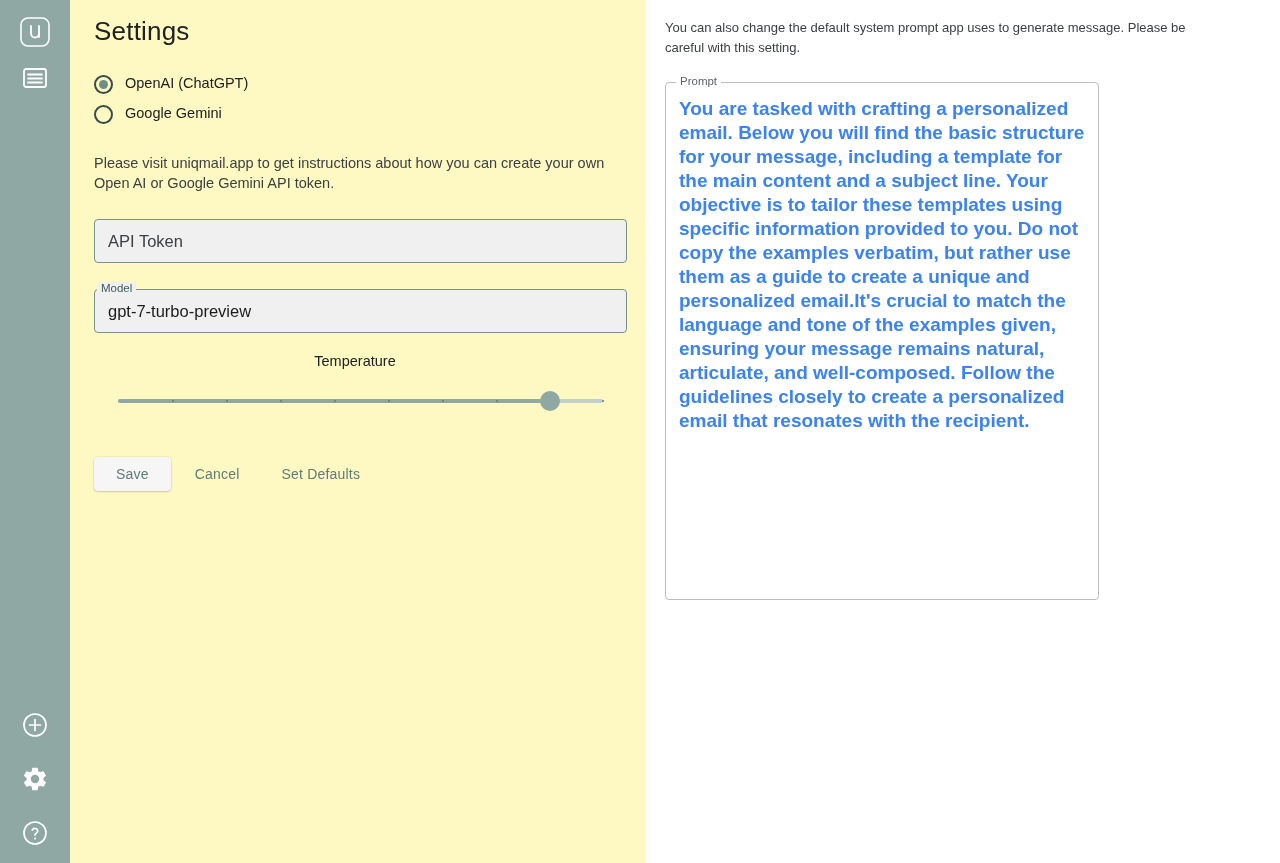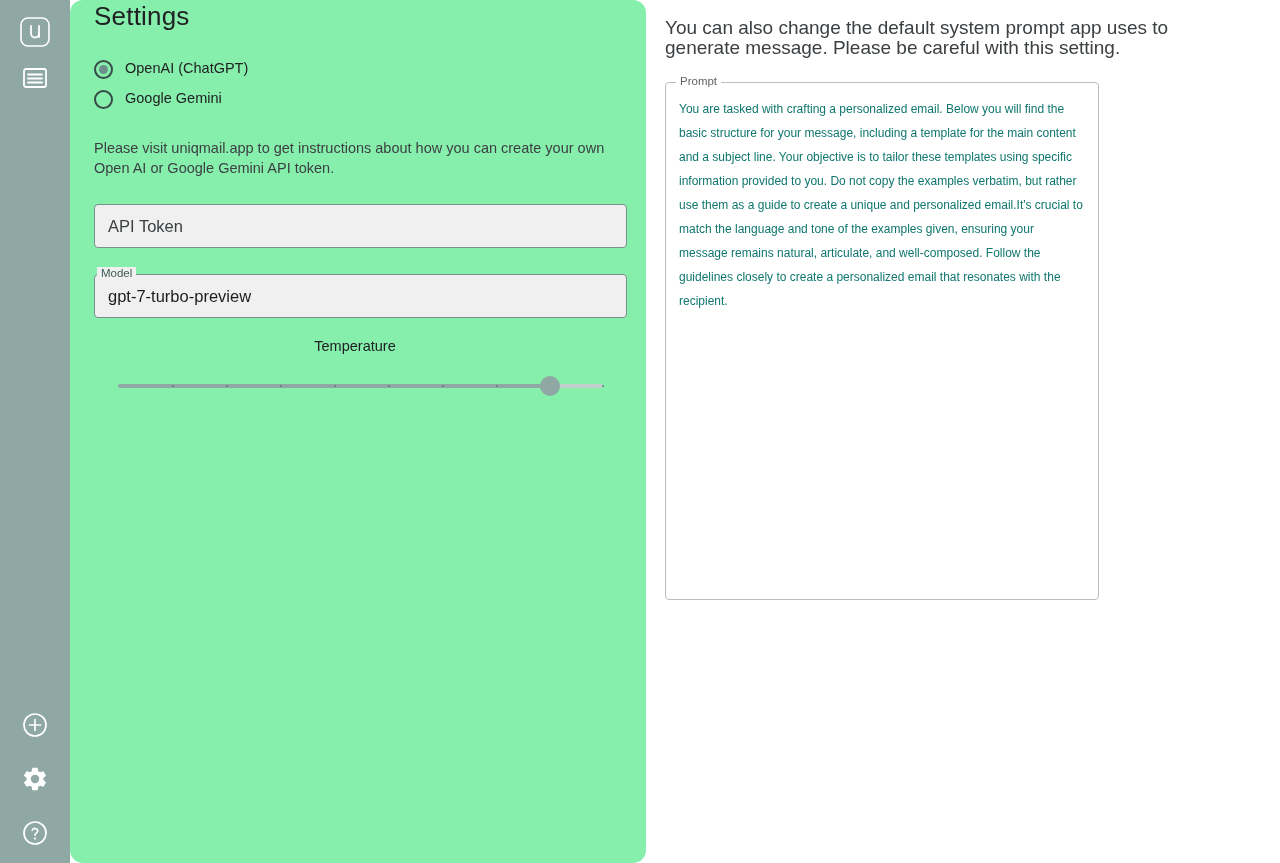--- a/index.html
+++ b/index.html
@@ -52,24 +52,23 @@
     border-radius: 6px;
     cursor: pointer;
   }
   .side-btn svg { display: block; }
 
   
   .left-panel {
     width: 576px;
     flex: 0 0 576px;
     height: 863px;
-    background: #86efac;
-    padding: 1px 30px 0 24px;
-    position: relative;
-    border-radius: 13px;
+    background: #fef9c3;
+    padding: 16px 30px 0 24px;
+    position: relative;
   }
   .page-title {
     font-size: 26px;
     color: #202124;
     font-weight: 400;
     margin: 0 0 28px 0;
     letter-spacing: .2px;
   }
 
   .radio-row {
@@ -207,21 +206,21 @@
   }
 
   
   .right-panel {
     flex: 1;
     height: 863px;
     background: #ffffff;
     padding: 18px 82px 0 19px;
   }
   .right-note {
-    font-size: 19px;
+    font-size: 13px;
     line-height: 20px;
     color: #3c4043;
     max-width: 530px;
     margin-bottom: 24px;
   }
   .prompt-box {
     position: relative;
     width: 434px;
     height: 518px;
     border: 1px solid #bdbdbd;
@@ -231,24 +230,25 @@
   .prompt-box .legend {
     position: absolute;
     top: -8px;
     left: 10px;
     background: #ffffff;
     padding: 0 4px;
     font-size: 11.5px;
     color: #5f6368;
   }
   .prompt-text {
-    font-size: 12px;
+    font-size: 19px;
     line-height: 24px;
-    color: #0f766e;
+    color: #3b82f6;
     white-space: pre-wrap;
+    font-weight: bold;
   }
 </style>
 </head>
 <body>
 
 <div id="app">
 
   <div class="sidebar">
     <div class="sidebar-top">
       <div class="side-btn">
@@ -336,20 +336,25 @@
         <div class="slider-tick" style="left:216px"></div>
         <div class="slider-tick" style="left:270px"></div>
         <div class="slider-tick" style="left:324px"></div>
         <div class="slider-tick" style="left:378px"></div>
         <div class="slider-tick" style="left:432px"></div>
         <div class="slider-tick" style="left:484px"></div>
         <div class="slider-thumb" id="slider-thumb" style="left: 421.65px;"></div>
       </div>
     </div>
 
+    <div class="btn-row">
+      <button class="btn primary">Save</button>
+      <button class="btn">Cancel</button>
+      <button class="btn">Set Defaults</button>
+    </div>
   </div>
 
   <div class="right-panel">
     <div class="right-note">You can also change the default system prompt app uses to generate message. Please be careful with this setting.</div>
     <div class="prompt-box">
       <span class="legend">Prompt</span>
       <div class="prompt-text">You are tasked with crafting a personalized email. Below you will find the basic structure for your message, including a template for the main content and a subject line. Your objective is to tailor these templates using specific information provided to you. Do not copy the examples verbatim, but rather use them as a guide to create a unique and personalized email.It's crucial to match the language and tone of the examples given, ensuring your message remains natural, articulate, and well-composed. Follow the guidelines closely to create a personalized email that resonates with the recipient.</div>
     </div>
   </div>
 

